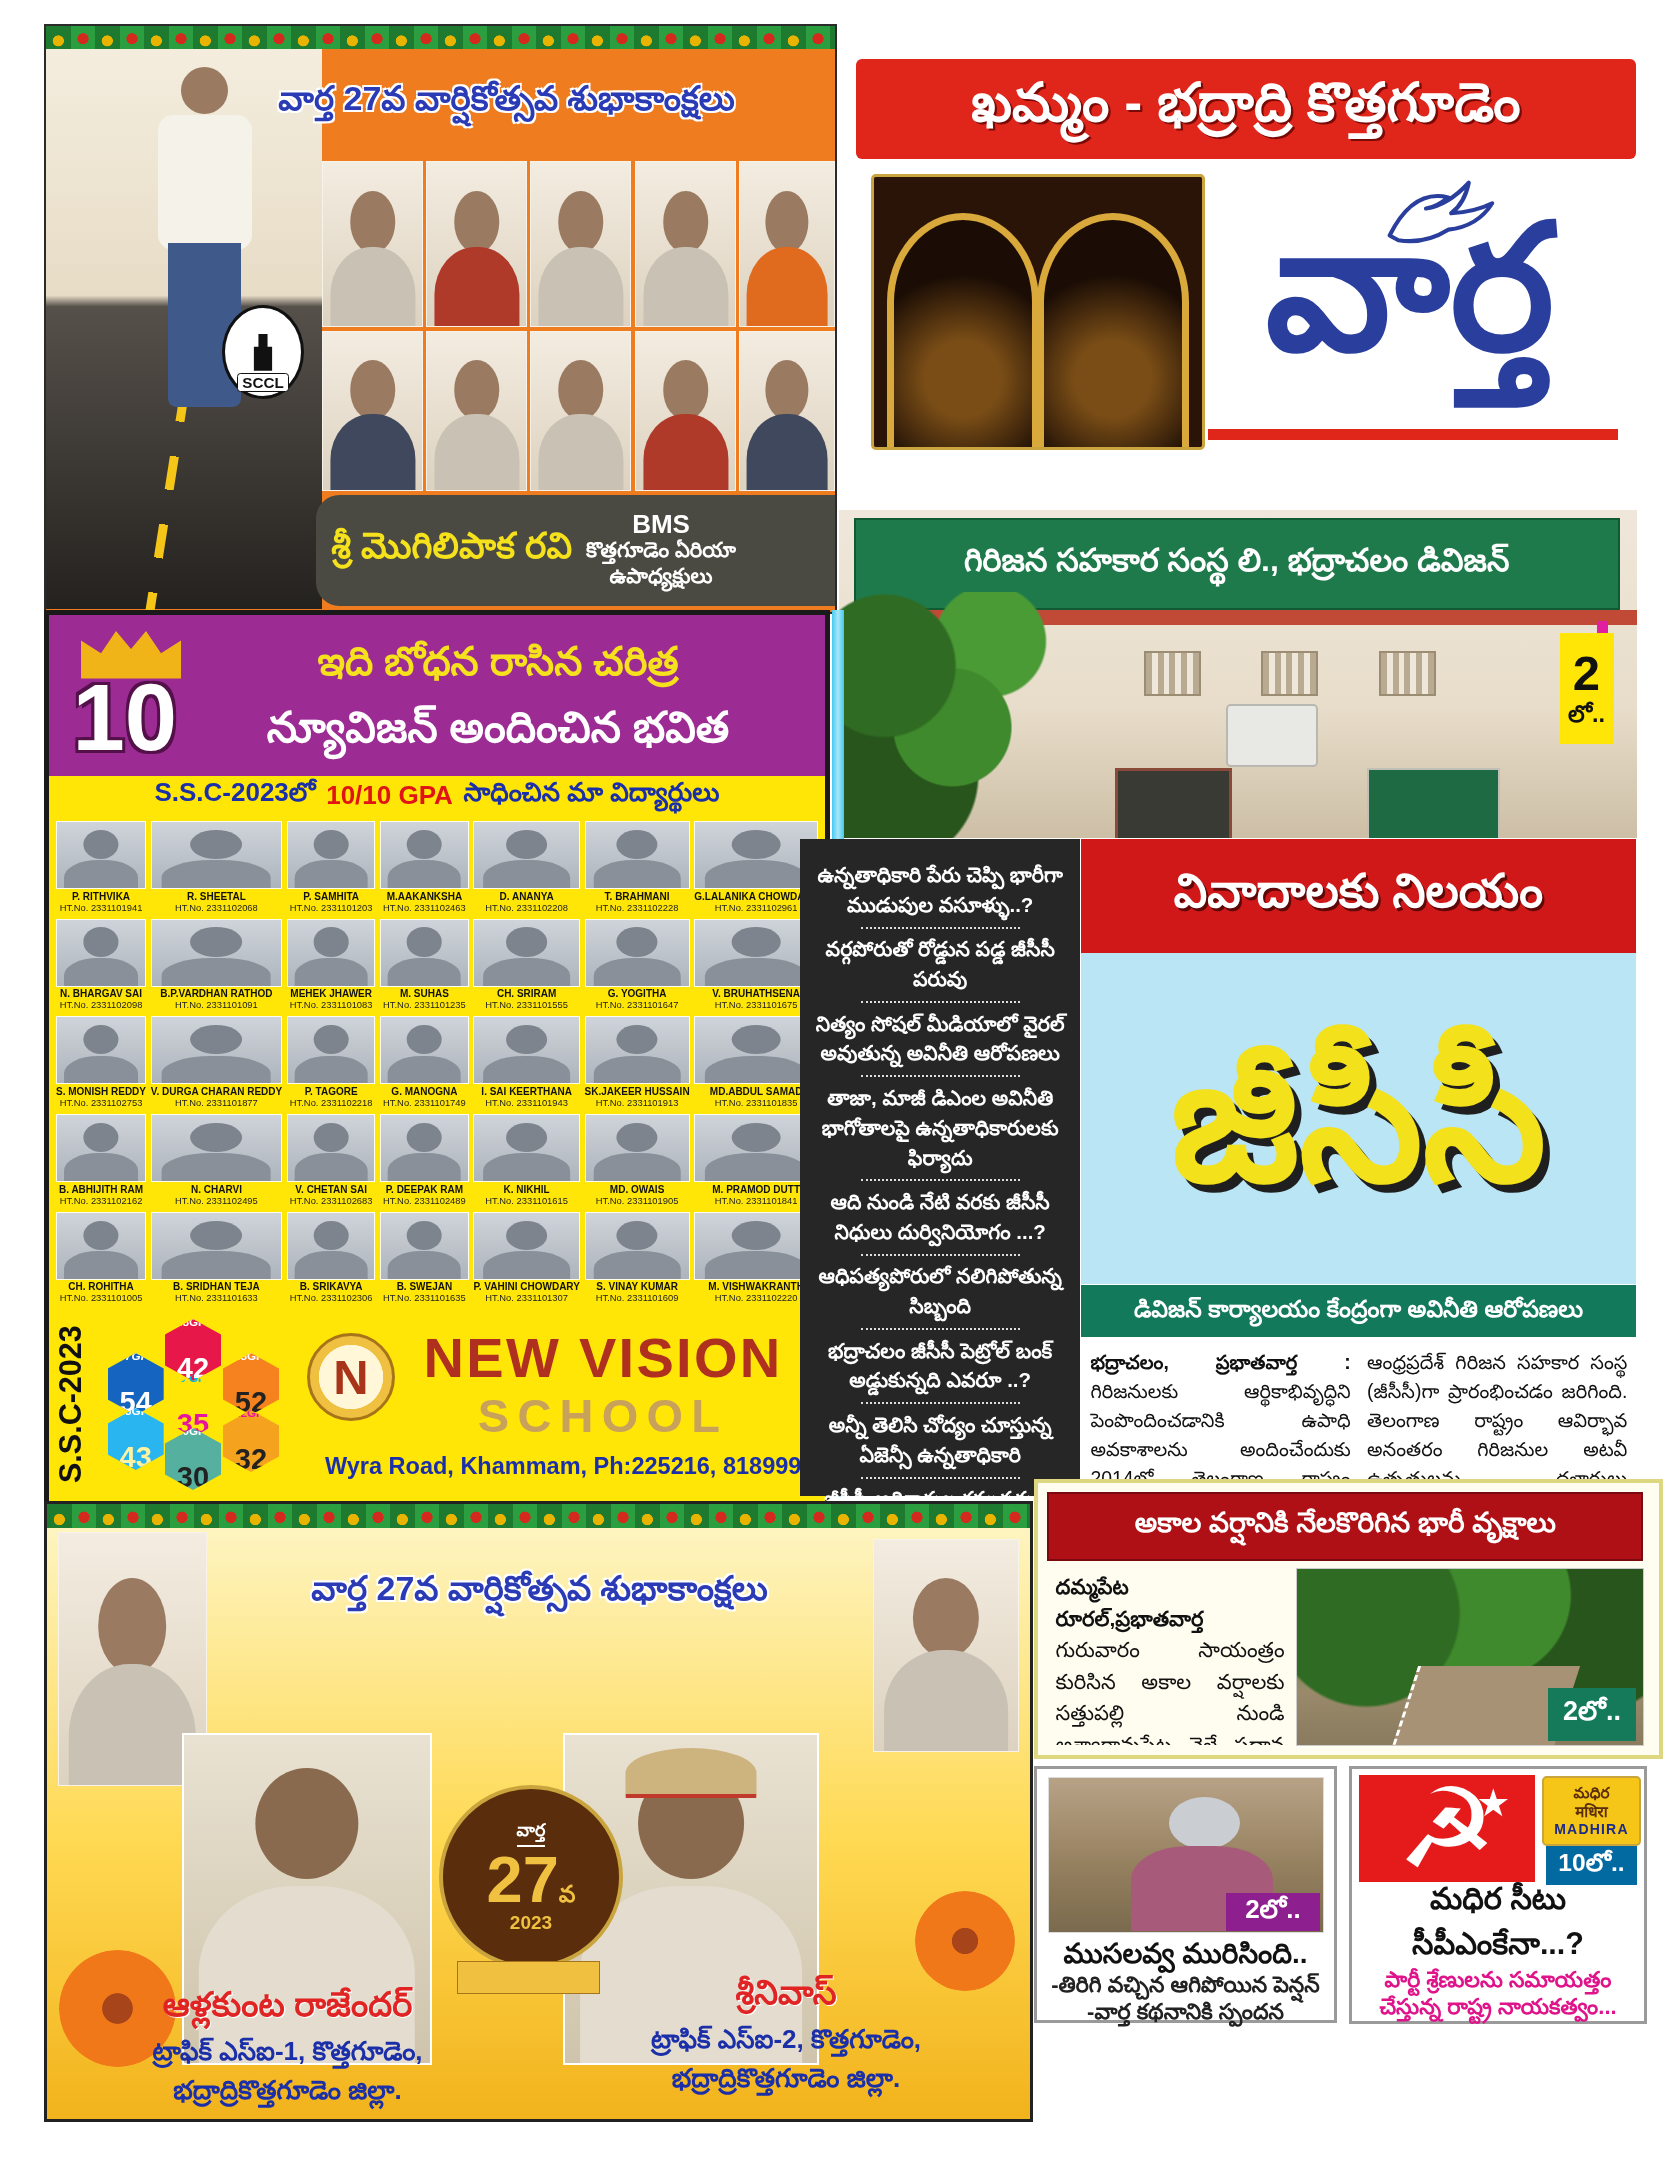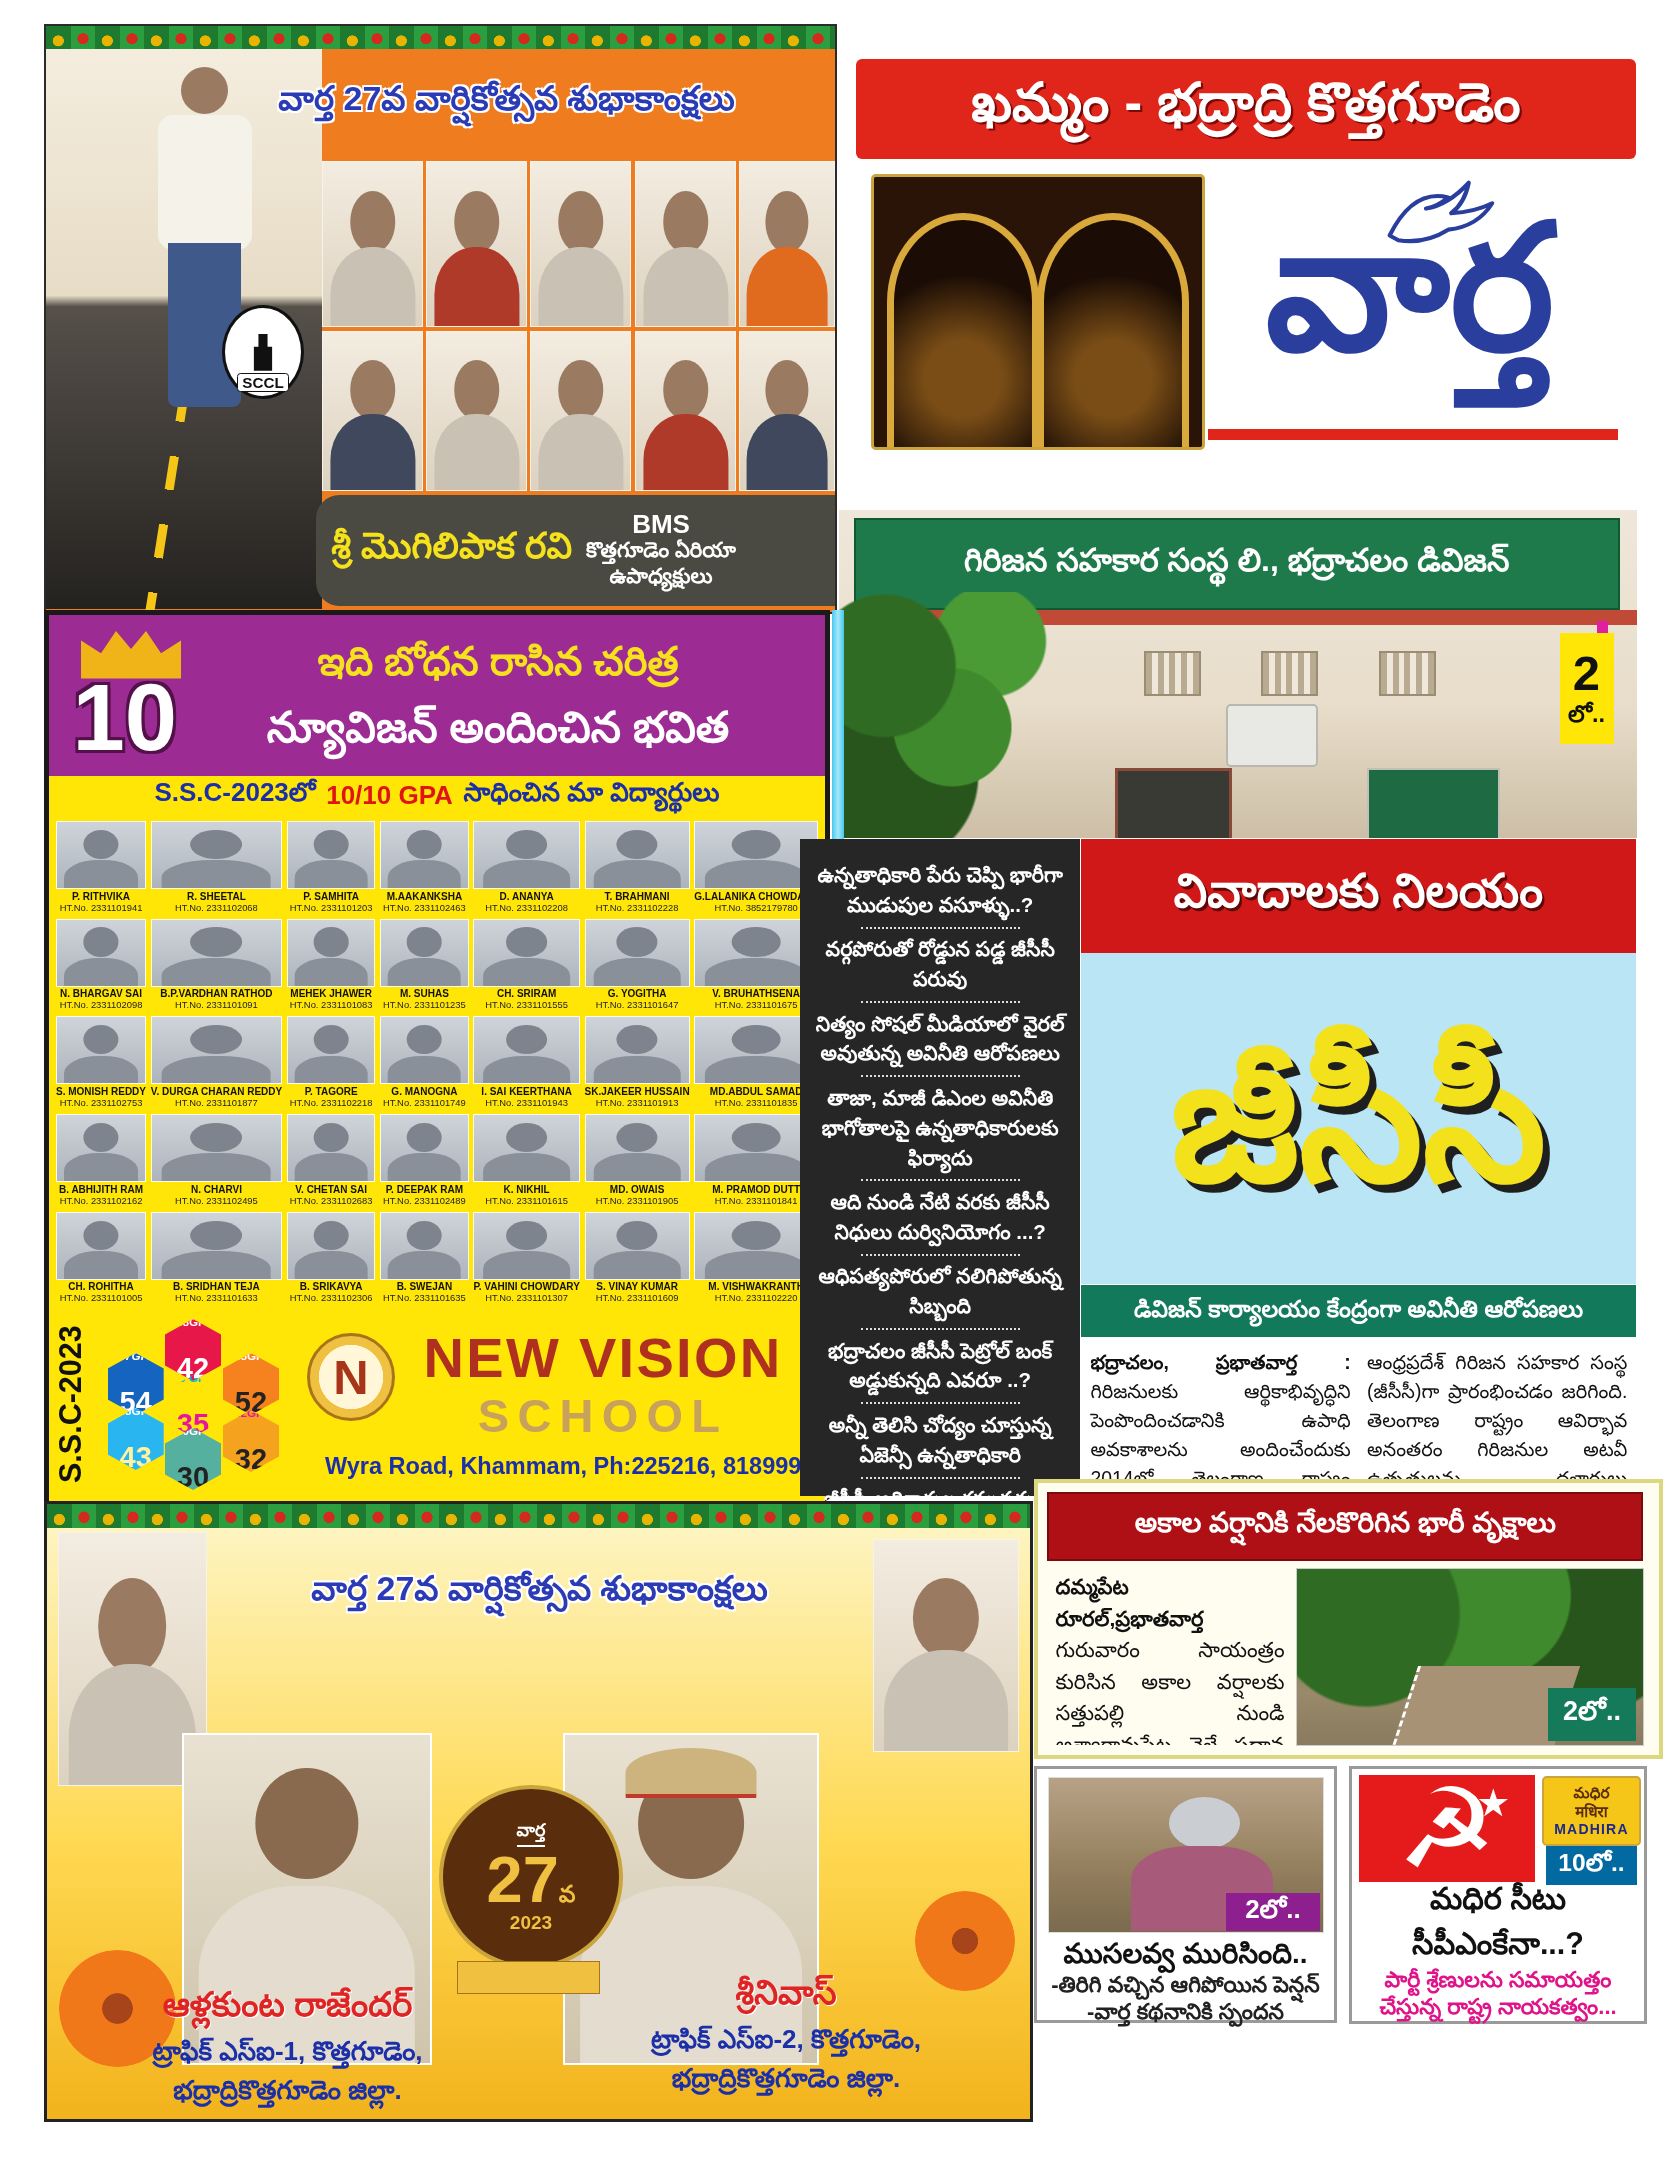--- a/index.html
+++ b/index.html
@@ -309,21 +309,21 @@
 
         <div class="scell">
           <div class="sphoto"></div>
           <div class="sname">T. BRAHMANI</div>
           <div class="sht">HT.No. 2331102228</div>
         </div>
 
         <div class="scell">
           <div class="sphoto"></div>
           <div class="sname">G.LALANIKA CHOWDARY</div>
-          <div class="sht">HT.No. 3852179780</div>
+          <div class="sht">HT.No. 2331102961</div>
         </div>
 
         <div class="scell">
           <div class="sphoto"></div>
           <div class="sname">N. BHARGAV SAI</div>
           <div class="sht">HT.No. 2331102098</div>
         </div>
 
         <div class="scell">
           <div class="sphoto"></div>

